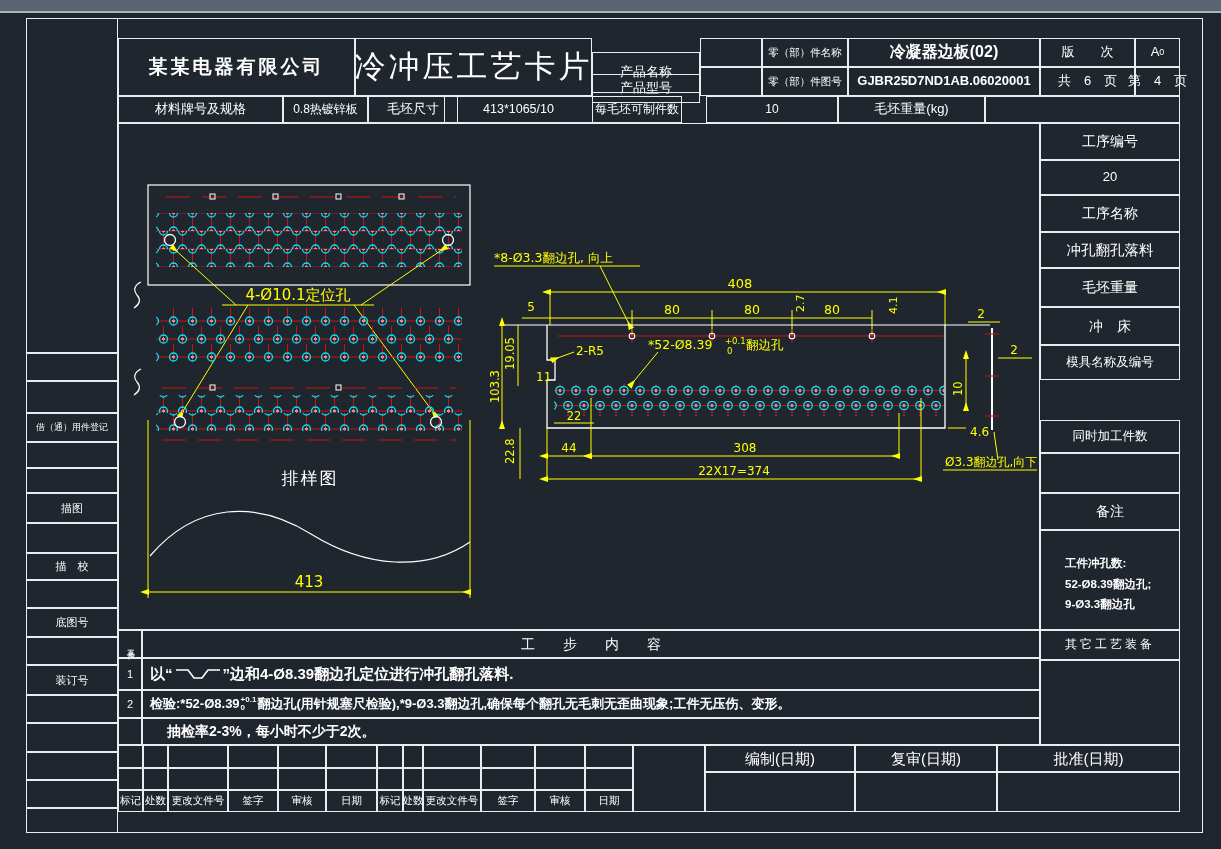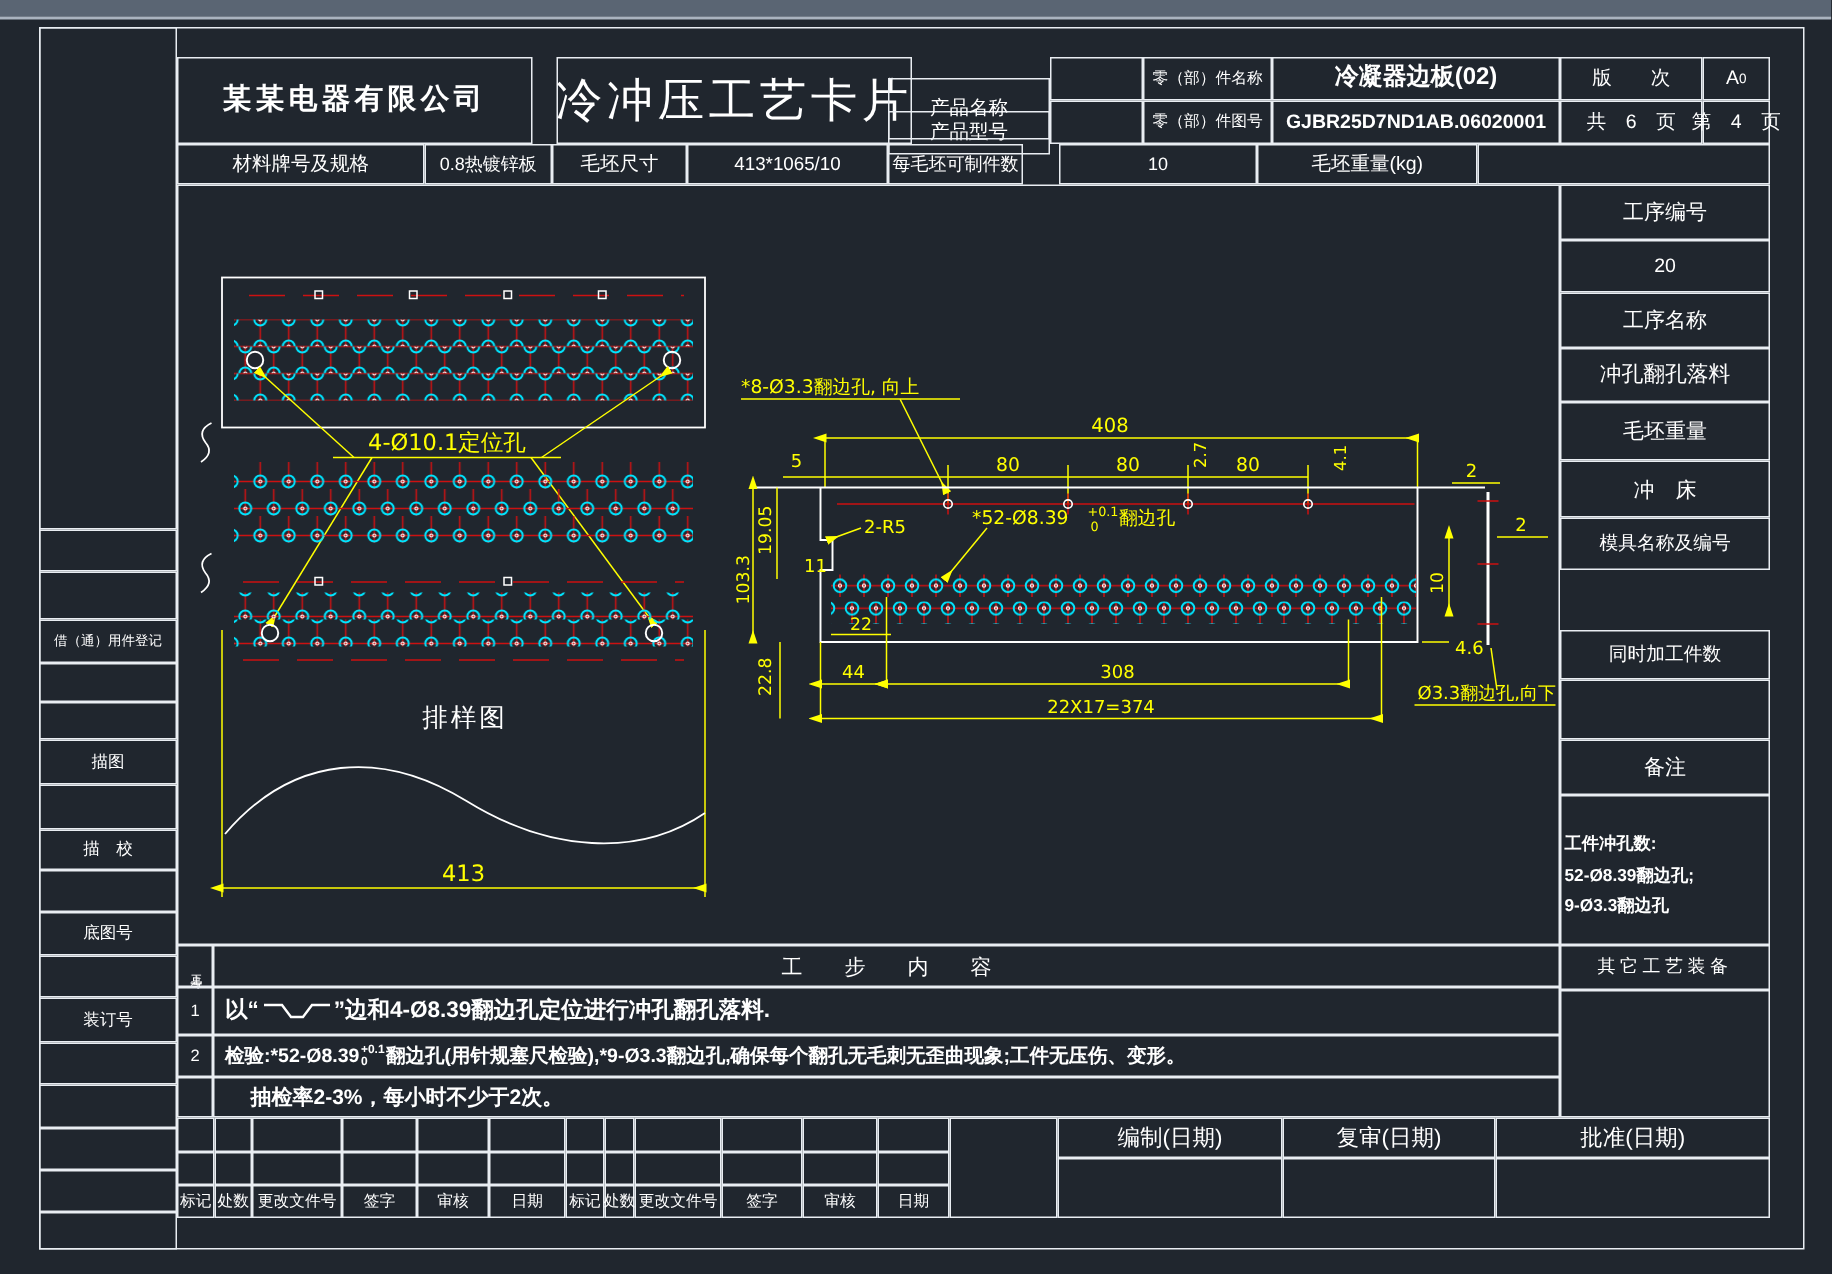--- a/index.html
+++ b/index.html
@@ -45,21 +45,21 @@
   <div class="cell" style="left:26px;top:608px;width:92px;height:29px;font-size:11px;">底图号</div>
   <div class="cell" style="left:26px;top:637px;width:92px;height:28px;"></div>
   <div class="cell" style="left:26px;top:665px;width:92px;height:30px;font-size:11px;">装订号</div>
   <div class="cell" style="left:26px;top:695px;width:92px;height:28px;"></div>
   <div class="cell" style="left:26px;top:723px;width:92px;height:29px;"></div>
   <div class="cell" style="left:26px;top:752px;width:92px;height:28px;"></div>
   <div class="cell" style="left:26px;top:780px;width:92px;height:28px;"></div>
   <div class="cell" style="left:26px;top:808px;width:92px;height:25px;"></div>
 
   <div class="cell bold" style="left:118px;top:38px;width:237px;height:58px;font-size:19px;letter-spacing:3px;">某某电器有限公司</div>
-  <div class="cell" style="left:355px;top:38px;width:237px;height:58px;font-size:31px;letter-spacing:3px;margin-left:16px;">冷冲压工艺卡片</div>
+  <div class="cell" style="left:355px;top:38px;width:237px;height:58px;font-size:31px;letter-spacing:3px;">冷冲压工艺卡片</div>
 
   <div class="cell" style="left:592px;top:38px;width:108px;height:29px;margin-top:36px;">产品型号</div>
   <div class="cell" style="left:700px;top:38px;width:62px;height:29px;"></div>
   <div class="cell" style="left:592px;top:52px;width:108px;height:41px;">产品名称</div>
   <div class="cell" style="left:700px;top:67px;width:62px;height:29px;"></div>
 
   <div class="cell" style="left:762px;top:38px;width:86px;height:29px;font-size:10.5px;">零（部）件名称</div>
   <div class="cell bold" style="left:848px;top:38px;width:192px;height:29px;font-size:16px;">冷凝器边板(02)</div>
   <div class="cell" style="left:762px;top:67px;width:86px;height:29px;font-size:10.5px;">零（部）件图号</div>
   <div class="cell bold" style="left:848px;top:67px;width:192px;height:29px;font-size:13px;">GJBR25D7ND1AB.06020001</div>
@@ -67,39 +67,39 @@
   <div class="cell" style="left:1040px;top:38px;width:95px;height:29px;">版　　次</div>
   <div class="cell" style="left:1135px;top:38px;width:45px;height:29px;">
     <span>A</span><sub style="font-size:9px;">0</sub>
   </div>
   <div class="cell" style="left:1040px;top:67px;width:95px;height:29px;">共　6　页</div>
   <div class="cell" style="left:1135px;top:67px;width:45px;height:29px;">第　4　页</div>
 
   <div class="cell" style="left:118px;top:96px;width:165px;height:27px;">材料牌号及规格</div>
   <div class="cell" style="left:283px;top:96px;width:85px;height:27px;font-size:12px;">0.8热镀锌板</div>
   <div class="cell" style="left:368px;top:96px;width:90px;height:27px;">毛坯尺寸</div>
-  <div class="cell" style="left:458px;top:96px;width:134px;height:27px;font-size:12.5px;">413*1065/10</div>
+  <div class="cell" style="left:444px;top:96px;width:149px;height:27px;font-size:12.5px;">413*1065/10</div>
   <div class="cell" style="left:592px;top:96px;width:90px;height:27px;font-size:12px;">每毛坯可制件数</div>
   <div class="cell" style="left:706px;top:96px;width:132px;height:27px;font-size:12px;">10</div>
   <div class="cell" style="left:838px;top:96px;width:147px;height:27px;">毛坯重量(kg)</div>
   <div class="cell" style="left:985px;top:96px;width:195px;height:27px;"></div>
 
   <div class="cell" style="left:118px;top:123px;width:922px;height:507px;"></div>
 
   <div class="cell" style="left:1040px;top:123px;width:140px;height:37px;font-size:14px;">工序编号</div>
   <div class="cell" style="left:1040px;top:160px;width:140px;height:35px;">20</div>
   <div class="cell" style="left:1040px;top:195px;width:140px;height:37px;font-size:14px;">工序名称</div>
   <div class="cell" style="left:1040px;top:232px;width:140px;height:36px;font-size:14.5px;">冲孔翻孔落料</div>
   <div class="cell" style="left:1040px;top:268px;width:140px;height:39px;font-size:14px;">毛坯重量</div>
   <div class="cell" style="left:1040px;top:307px;width:140px;height:38px;font-size:14px;">冲　床</div>
   <div class="cell" style="left:1040px;top:345px;width:140px;height:35px;font-size:12.5px;">模具名称及编号</div>
   <div class="cell" style="left:1040px;top:420px;width:140px;height:33px;font-size:12.5px;">同时加工件数</div>
   <div class="cell" style="left:1040px;top:453px;width:140px;height:40px;"></div>
   <div class="cell" style="left:1040px;top:493px;width:140px;height:37px;font-size:14px;">备注</div>
-  <div class="cell col la bold" style="left:1040px;top:530px;width:140px;height:100px;font-size:11.5px;align-items:flex-start;padding:22px 0 0 2px;justify-content:flex-start;line-height:1.8;">
+  <div class="cell col la bold" style="left:1040px;top:530px;width:140px;height:100px;font-size:11.5px;align-items:flex-start;padding:22px 0 0 24px;justify-content:flex-start;line-height:1.8;">
     <span>工件冲孔数:</span>
     <span>52-Ø8.39翻边孔;</span>
     <span>9-Ø3.3翻边孔</span>
   </div>
   <div class="cell" style="left:1040px;top:630px;width:140px;height:30px;font-size:12px;letter-spacing:3px;">其它工艺装备</div>
   <div class="cell" style="left:1040px;top:660px;width:140px;height:85px;"></div>
 
   <div class="cell vtxt" style="left:118px;top:630px;width:24px;height:28px;font-size:8px;line-height:1;">工步号</div>
   <div class="cell" style="left:142px;top:630px;width:898px;height:28px;font-size:14px;">工　　步　　内　　容</div>
 

